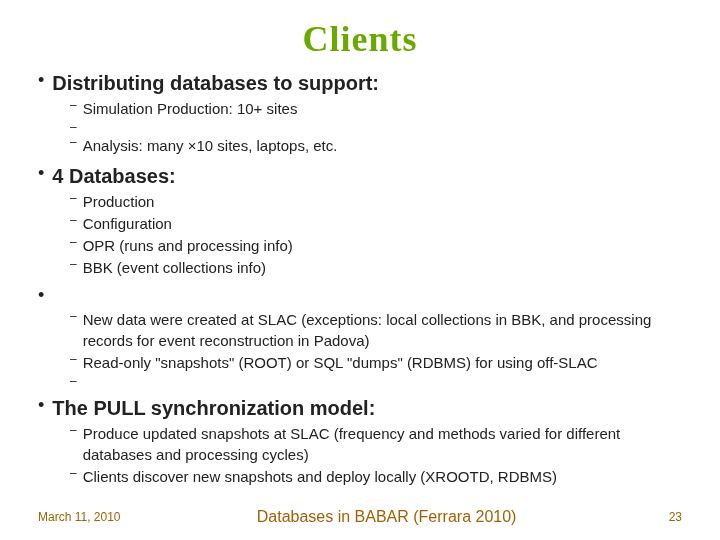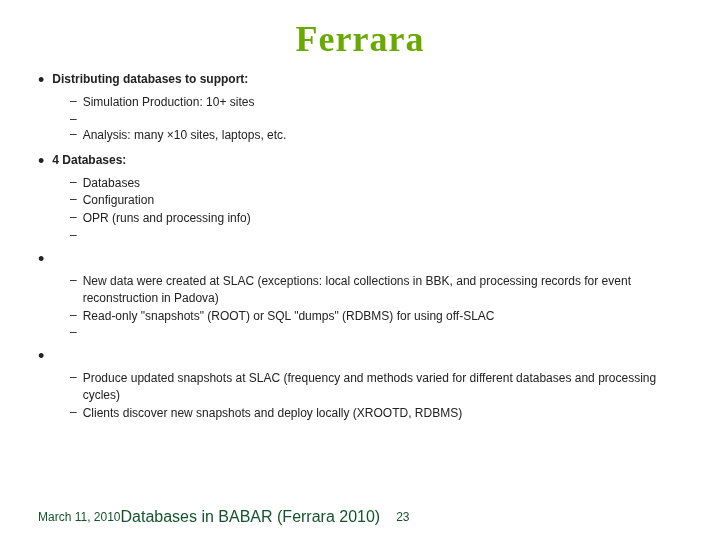--- a/index.html
+++ b/index.html
@@ -56,21 +56,21 @@
 
     .bullet {
       font-size: 18px;
       margin-right: 8px;
       margin-top: -2px;
       color: #222;
       flex-shrink: 0;
     }
 
     .section-title {
-      font-size: 12px;
+      font-size: 20px;
       font-weight: bold;
       font-family: Arial, sans-serif;
     }
 
     .sub-list {
       margin-left: 32px;
       margin-top: 2px;
       margin-bottom: 3px;
     }
 
@@ -81,32 +81,33 @@
       font-size: 12.5px;
     }
 
     .dash {
       margin-right: 6px;
       flex-shrink: 0;
       font-size: 12px;
     }
 
     .sub-item-text {
-      font-size: 12px;
+      font-size: 15px;
       line-height: 1.4;
     }
 
     .footer {
       display: flex;
+      justify-content: space-between;
       align-items: center;
       border-top: none;
       margin-top: auto;
       padding-top: 4px;
       font-size: 12px;
-      color: #14532d;
+      color: #a16207;
     }
 
     .footer-left {
       font-size: 12px;
     }
 
     .footer-center {
       font-size: 16px;
       text-align: center;
     }
@@ -114,21 +115,21 @@
     .footer-right {
       font-size: 12px;
       margin-left: 16px;
     }
   </style>
 </head>
 <body>
 
 <div class="page">
 
-  <h1>Ferrara</h1>
+  <h1>Clients</h1>
 
   <div class="content">
 
     <div class="section">
       <div class="bullet-item">
         <span class="bullet">•</span>
         <span class="section-title">
           <span>Distributing databases to support:</span>
         </span>
       </div>
@@ -150,32 +151,33 @@
     <div class="section">
       <div class="bullet-item">
         <span class="bullet">•</span>
         <span class="section-title">
           <span>4 Databases:</span>
         </span>
       </div>
       <div class="sub-list">
         <div class="sub-item">
           <span class="dash">–</span>
-          <span class="sub-item-text">Databases</span>
+          <span class="sub-item-text">Production</span>
         </div>
         <div class="sub-item">
           <span class="dash">–</span>
           <span class="sub-item-text">Configuration</span>
         </div>
         <div class="sub-item">
           <span class="dash">–</span>
           <span class="sub-item-text">OPR (runs and processing info)</span>
         </div>
         <div class="sub-item">
           <span class="dash">–</span>
+          <span class="sub-item-text">BBK (event collections info)</span>
         </div>
       </div>
     </div>
 
     <div class="section">
       <div class="bullet-item">
         <span class="bullet">•</span>
       </div>
       <div class="sub-list">
         <div class="sub-item">
@@ -188,20 +190,23 @@
         </div>
         <div class="sub-item">
           <span class="dash">–</span>
         </div>
       </div>
     </div>
 
     <div class="section">
       <div class="bullet-item">
         <span class="bullet">•</span>
+        <span class="section-title">
+          <span>The PULL synchronization model:</span>
+        </span>
       </div>
       <div class="sub-list">
         <div class="sub-item">
           <span class="dash">–</span>
           <span class="sub-item-text">Produce updated snapshots at SLAC (frequency and methods varied for different databases and processing cycles)</span>
         </div>
         <div class="sub-item">
           <span class="dash">–</span>
           <span class="sub-item-text">Clients discover new snapshots and deploy locally (XROOTD, RDBMS)</span>
         </div>

